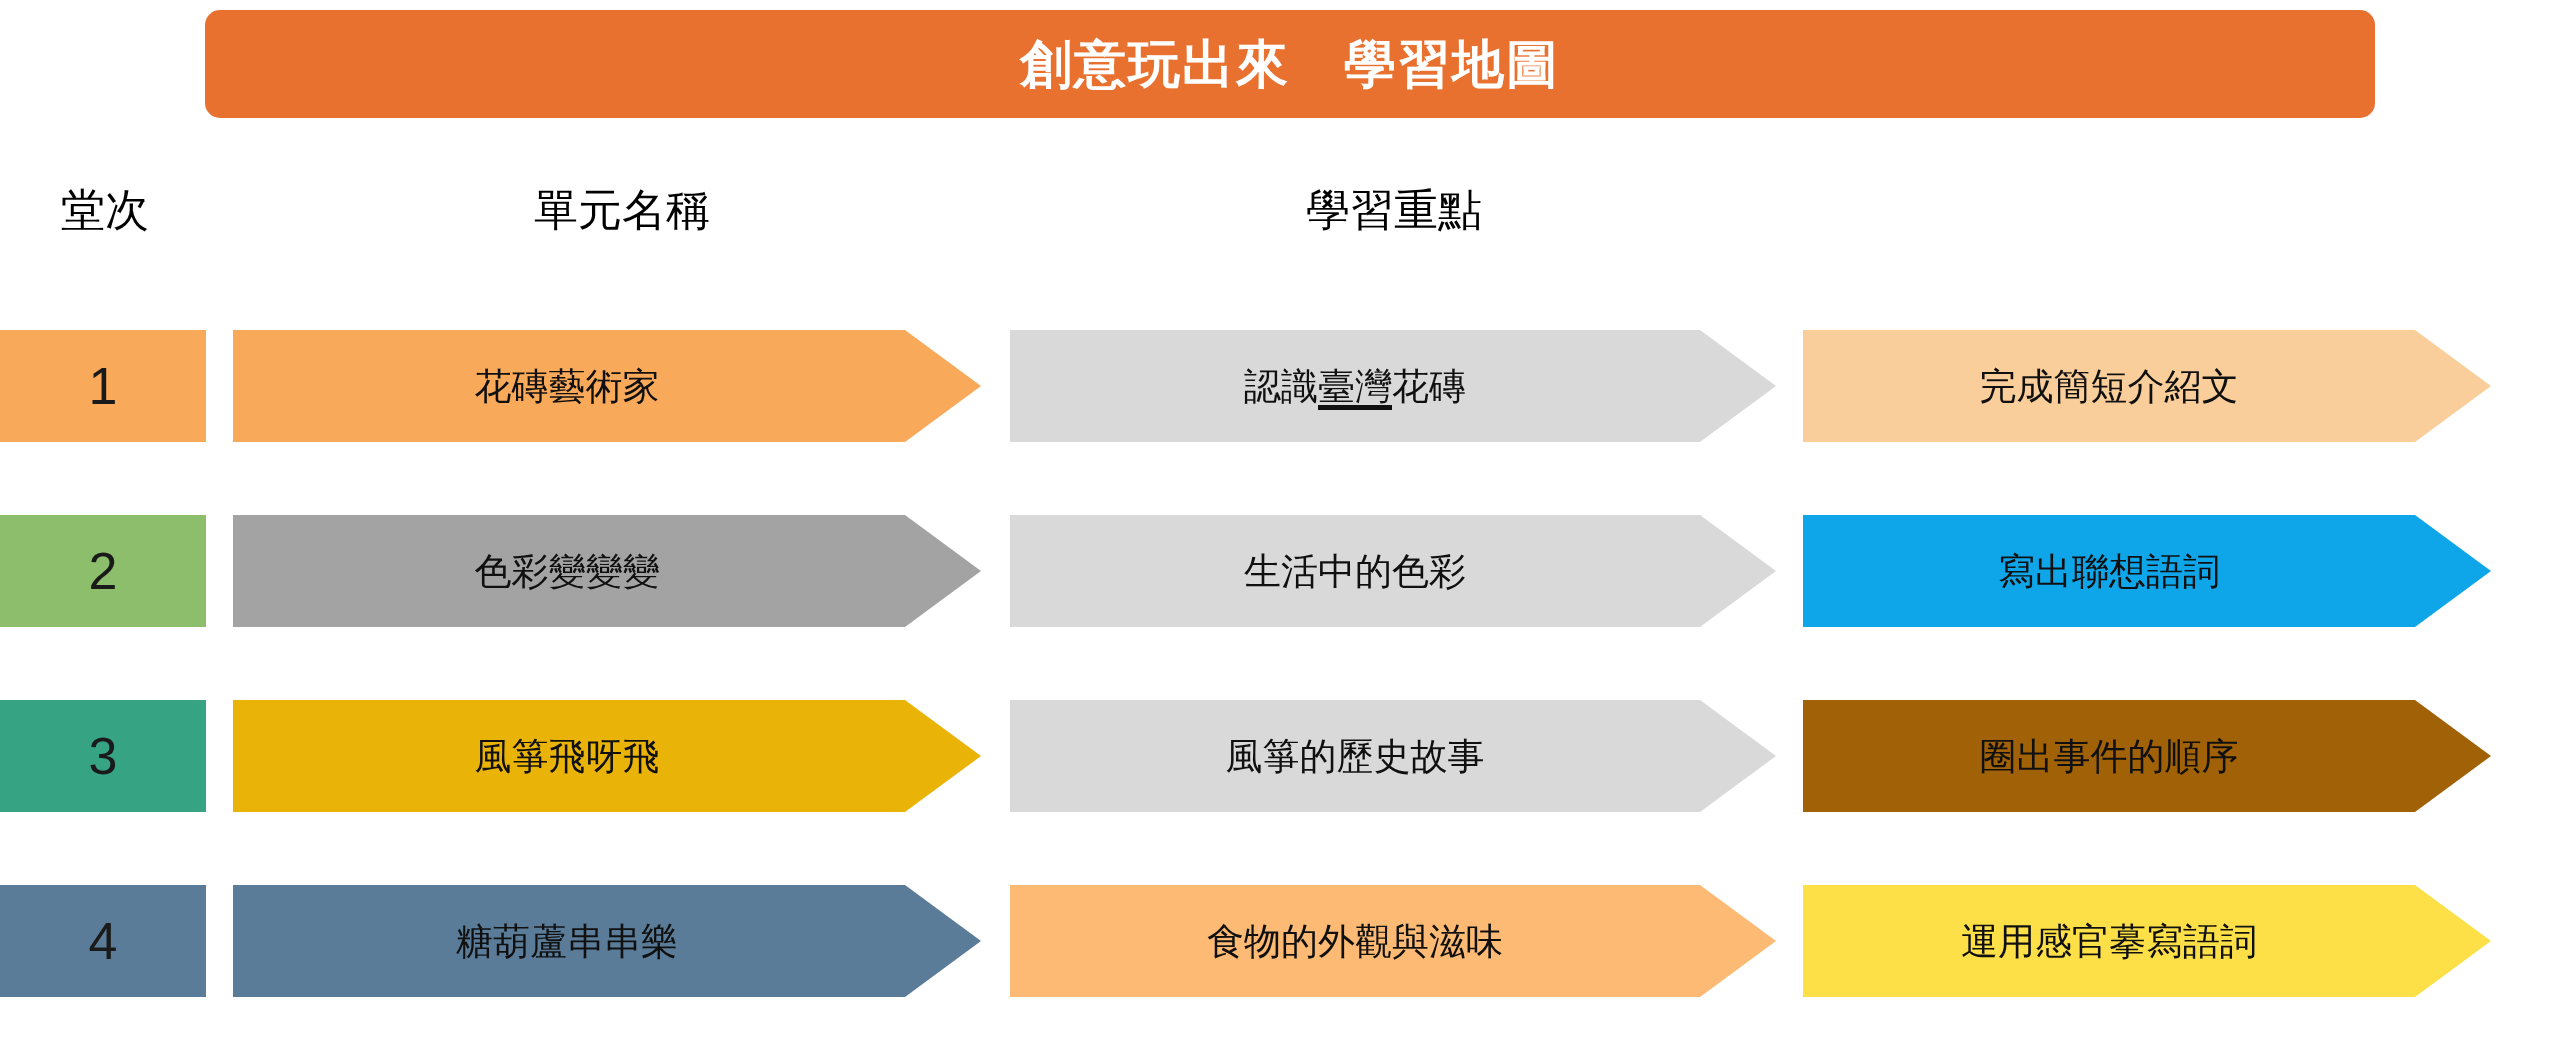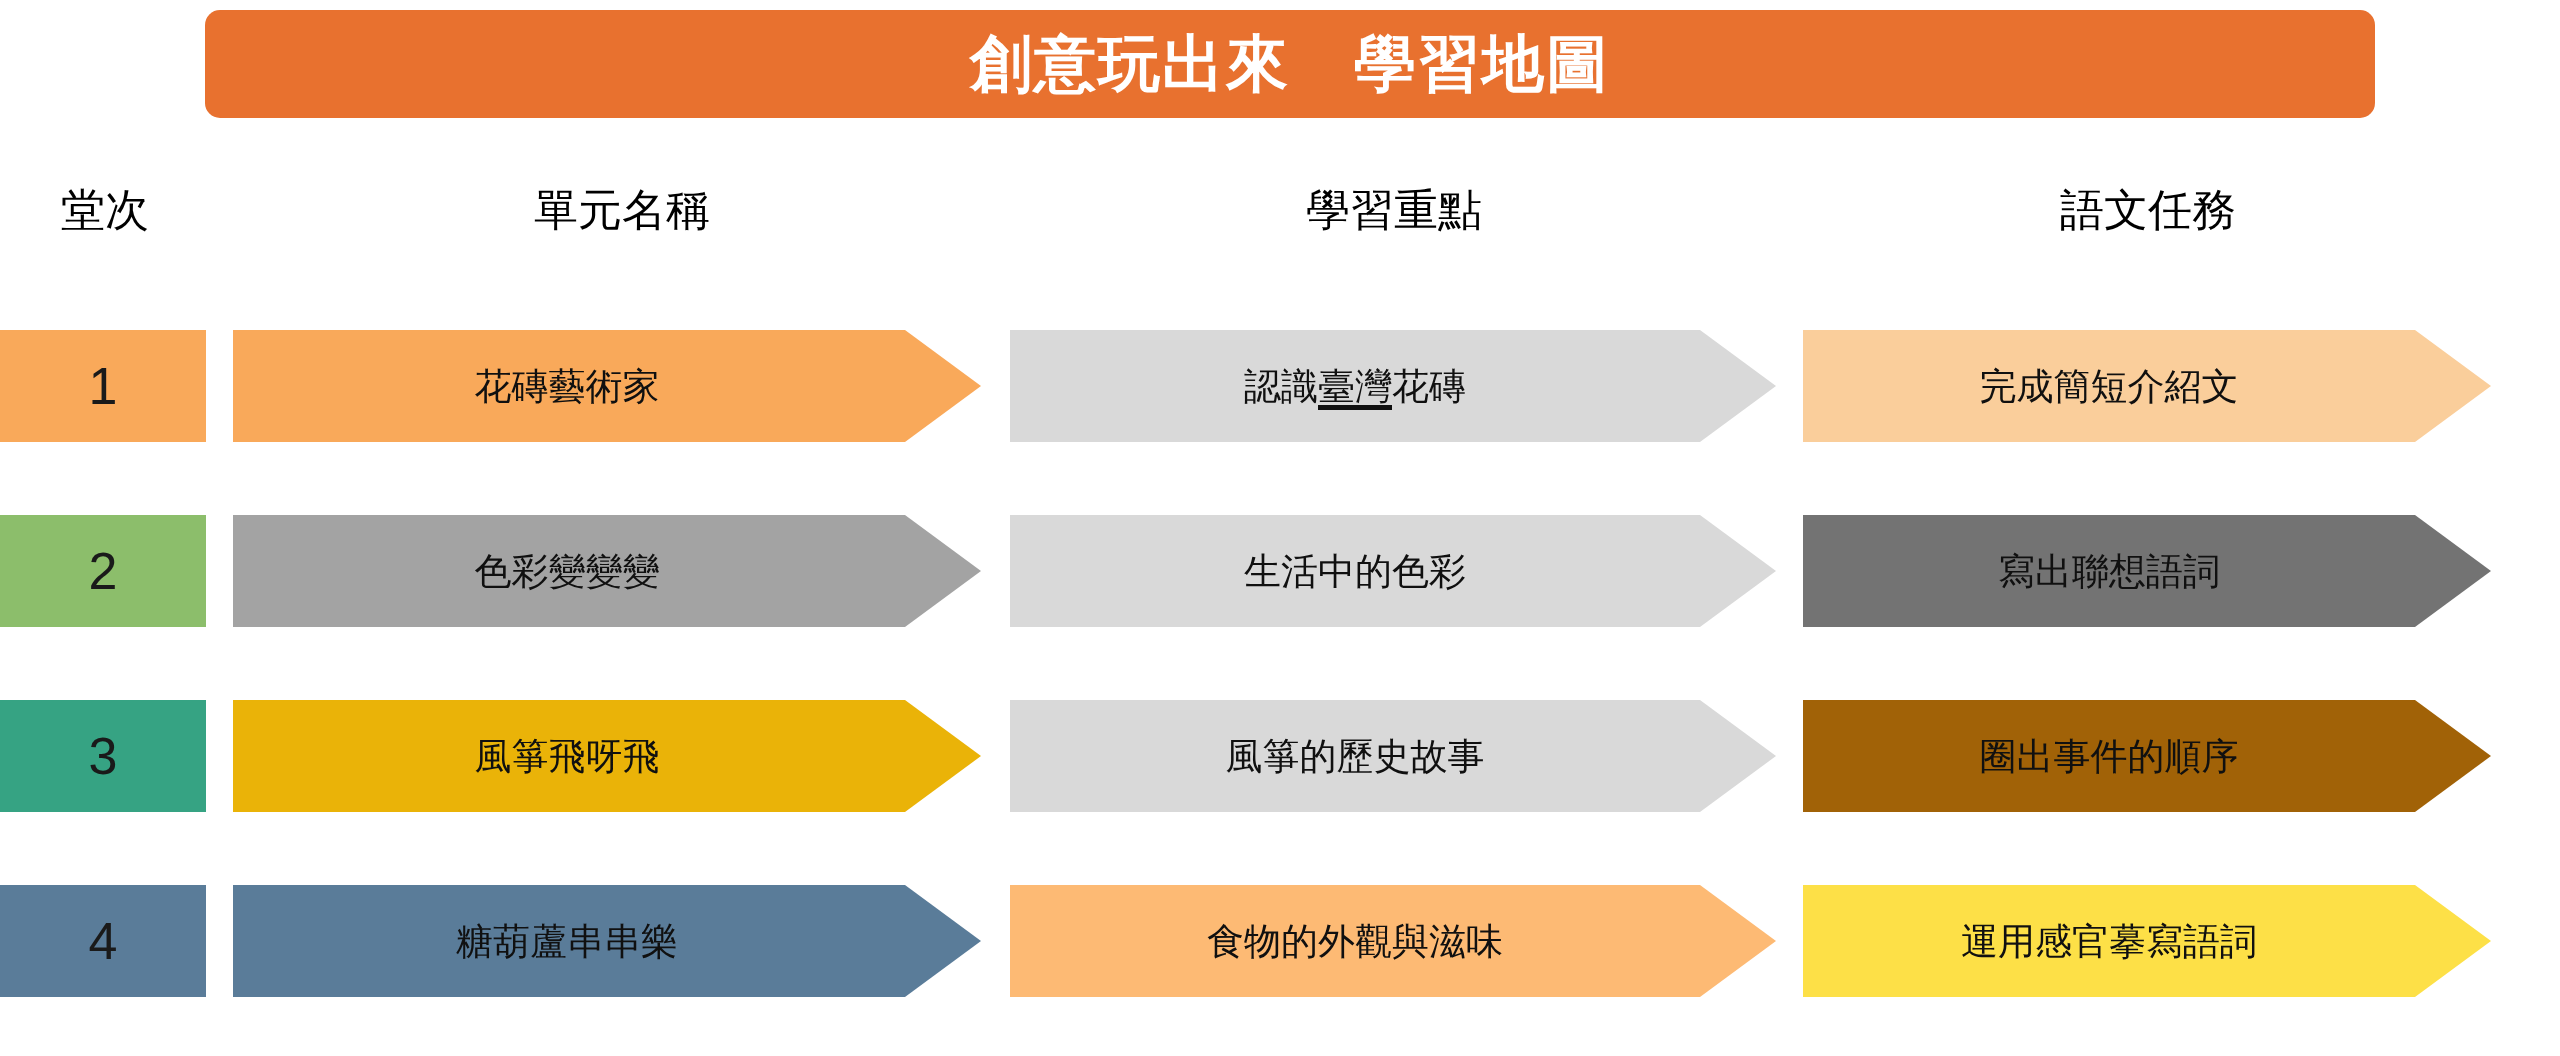--- a/index.html
+++ b/index.html
@@ -15,21 +15,21 @@
   
   .title-bar{
     position:absolute;left:205px;top:10px;
     width:2170px;height:108px;
     background:#E8712F;
     border-radius:15px;
     display:flex;align-items:center;justify-content:center;
   }
   .title-text{
     color:#FFFFFF;
-    font-size:62px;
+    font-size:52px;
     font-weight:bold;
     letter-spacing:2px;
     white-space:pre;
     line-height:1;
   }
 
   
   .col-headers{position:absolute;left:0;top:160px;width:2560px;height:100px;}
   .col-head{
     position:absolute;top:0;height:100px;
@@ -97,21 +97,20 @@
 <div class="canvas">
 
   <div class="title-bar" style="background: rgb(232, 113, 47);">
     <span class="title-text" style="color: rgb(255, 255, 255);">創意玩出來　學習地圖</span>
   </div>
 
   <div class="col-headers">
     <div class="col-head ch-0">堂次</div>
     <div class="col-head ch-1">單元名稱</div>
     <div class="col-head ch-2">學習重點</div>
-    <div class="col-head ch-3">語文任務</div>
   </div>
 
   <div class="row r0">
     <div class="num-box" style="background: rgb(249, 169, 90);">1</div>
     <div class="arrow a-unit" style="background: rgb(249, 169, 90);">
       <span class="label">花磚藝術家</span>
     </div>
     <div class="arrow a-focus" style="background: rgb(217, 217, 217);">
       <span class="label"><span>認識</span><span class="ul">臺灣</span><span>花磚</span></span>
     </div>
@@ -121,21 +120,21 @@
   </div>
 
   <div class="row r1">
     <div class="num-box" style="background: rgb(140, 190, 107);">2</div>
     <div class="arrow a-unit" style="background: #a3a3a3;">
       <span class="label">色彩變變變</span>
     </div>
     <div class="arrow a-focus" style="background: rgb(217, 217, 217);">
       <span class="label">生活中的色彩</span>
     </div>
-    <div class="arrow a-task" style="background: #737373;">
+    <div class="arrow a-task" style="background: #0ea5e9;">
       <span class="label">寫出聯想語詞</span>
     </div>
   </div>
 
   <div class="row r2">
     <div class="num-box" style="background: rgb(54, 163, 131);">3</div>
     <div class="arrow a-unit" style="background: #eab308;">
       <span class="label">風箏飛呀飛</span>
     </div>
     <div class="arrow a-focus" style="background: rgb(217, 217, 217);">

